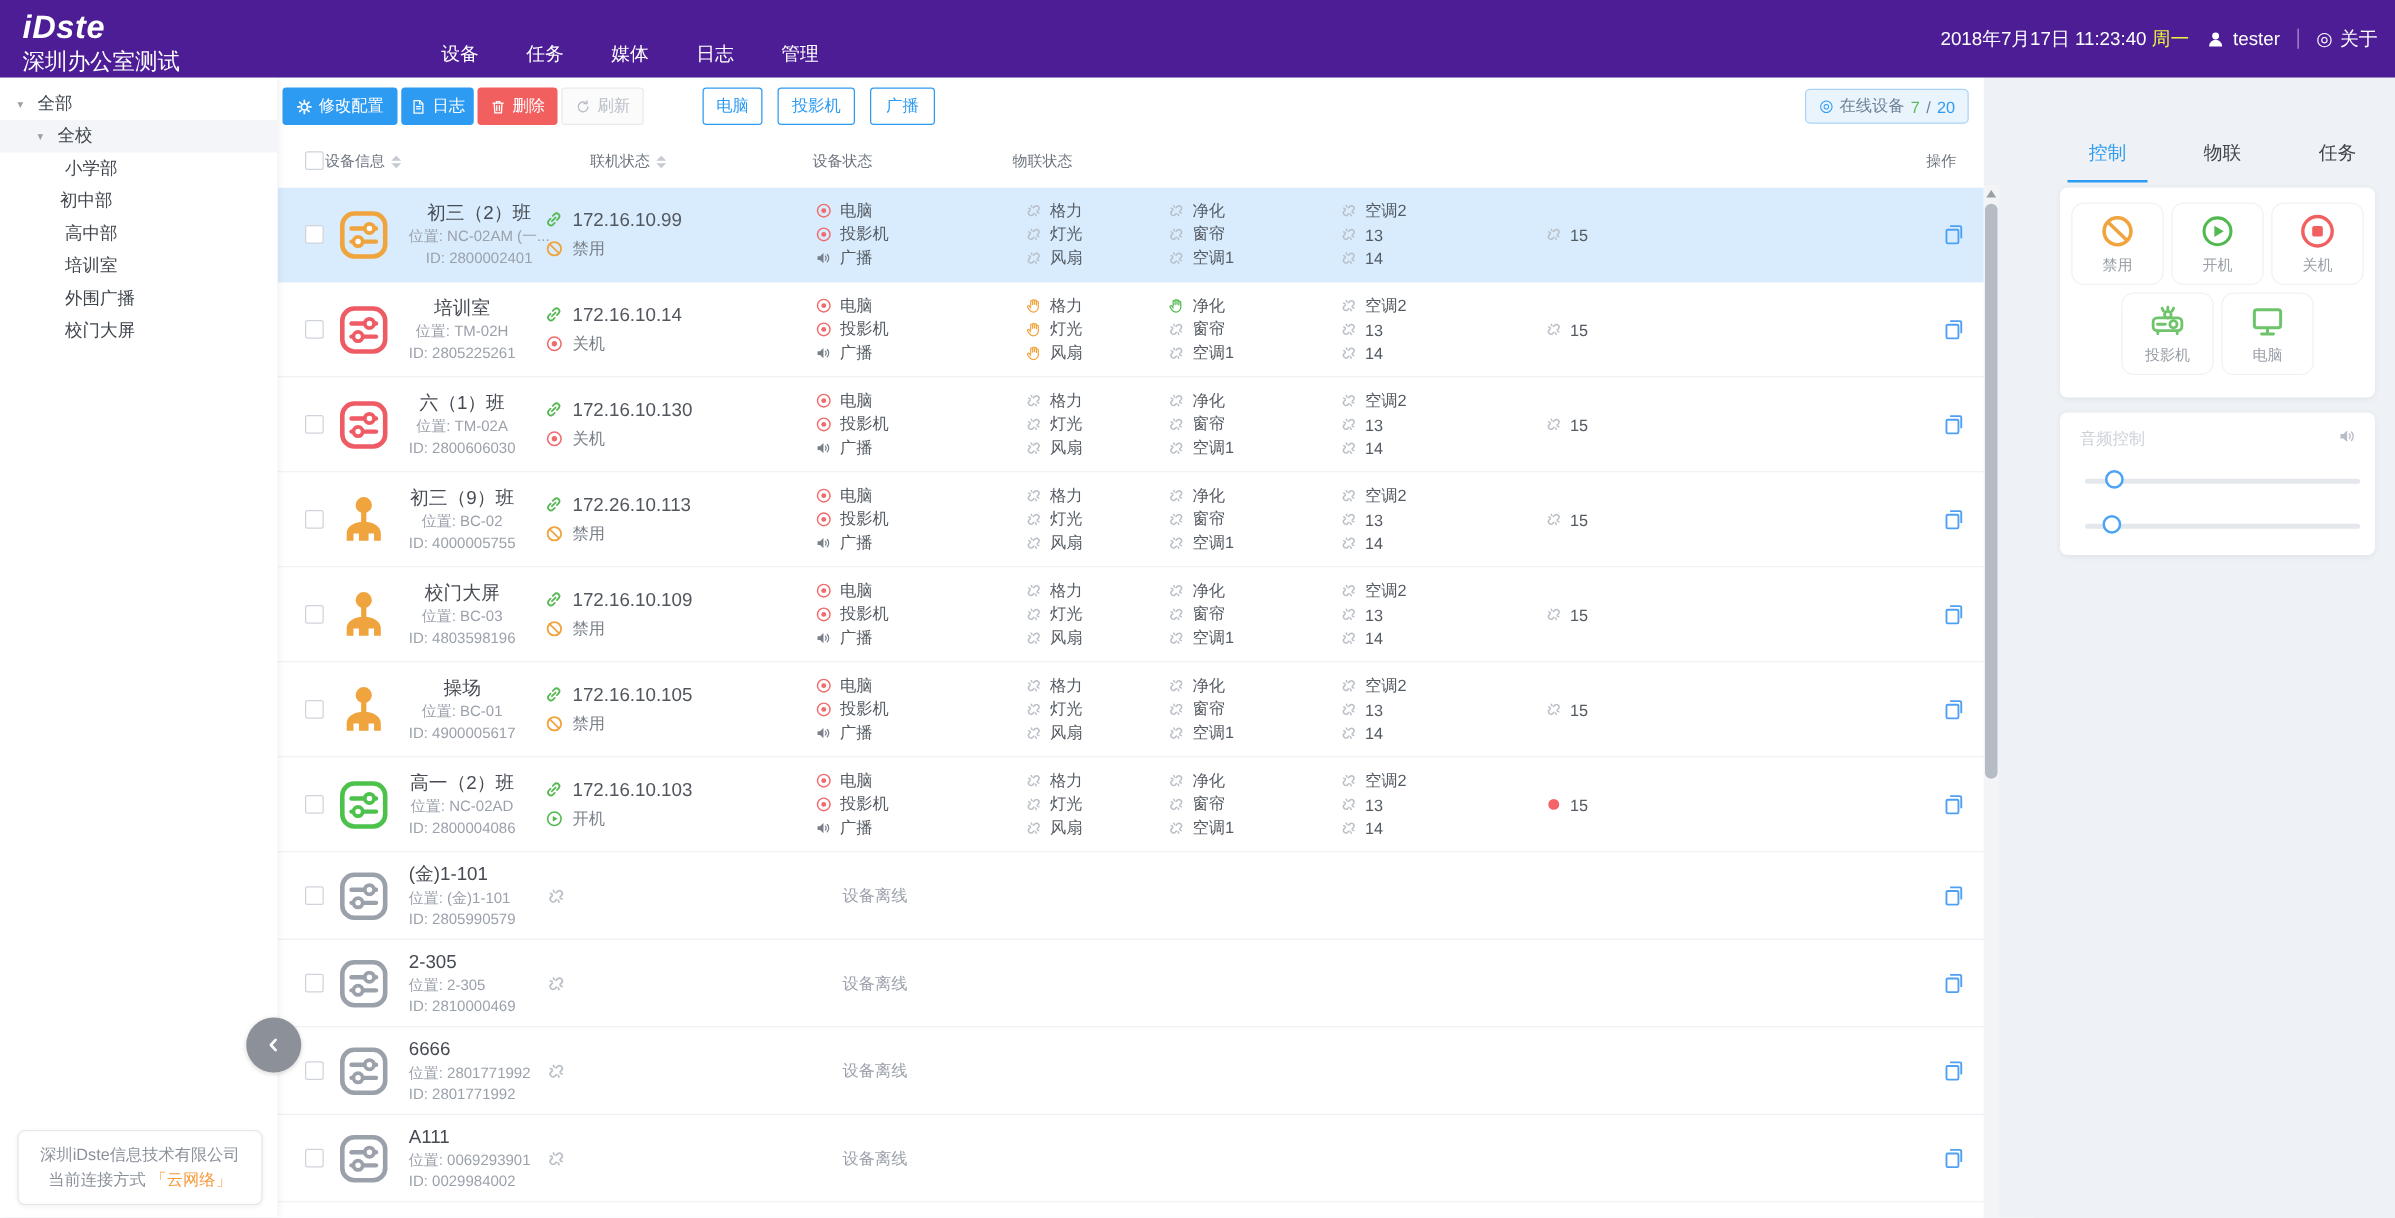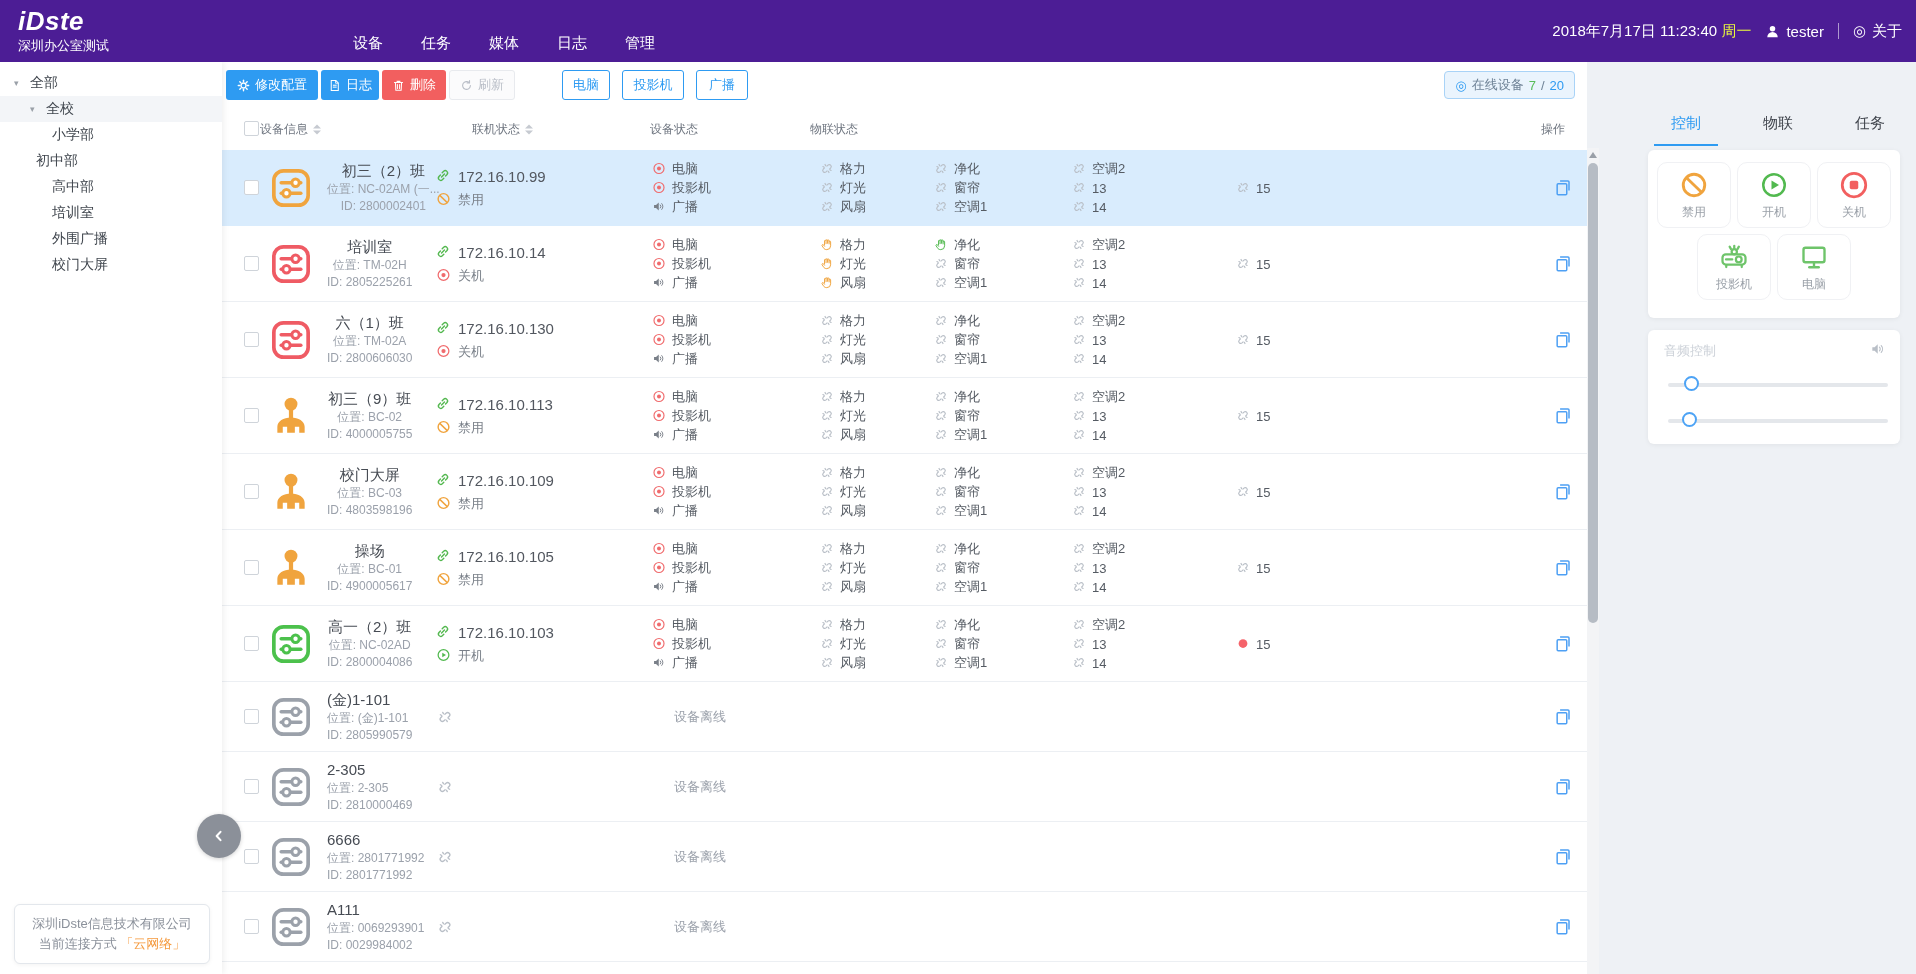--- a/index.html
+++ b/index.html
@@ -3,21 +3,21 @@
 <meta charset="utf-8">
 <style>
 *{margin:0;padding:0;box-sizing:border-box;}
 html,body{width:1916px;height:974px;overflow:hidden;background:#eef1f5;
   font-family:"Liberation Sans","DejaVu Sans",sans-serif;color:#4a5058;}
 svg{width:100%;height:100%;display:block;}
 
 .topbar{position:absolute;top:0;left:0;width:1916px;height:62px;background:#4c1d95;z-index:30;}
 .logo-block{position:absolute;left:18px;top:7px;color:#fff;}
 .logo{font-size:26px;font-weight:bold;font-style:italic;letter-spacing:.5px;line-height:28px;}
-.logo-sub{font-size:13px;margin-top:2px;}
+.logo-sub{font-size:18px;margin-top:2px;}
 .topnav{position:absolute;left:340px;top:0;height:62px;display:flex;align-items:center;margin-top:12px;}
 .nav-item{color:#fff;font-size:15px;width:56px;text-align:center;margin-right:12px;cursor:pointer;}
 .topbar-right{position:absolute;right:14px;top:0;height:62px;display:flex;align-items:center;gap:14px;color:#fff;font-size:15px;}
 .weekday{color:#e9f63d;}
 .tb-user{display:flex;align-items:center;gap:6px;cursor:pointer;}
 .tb-ic{width:15px;height:15px;display:inline-block;color:#fff;}
 .tb-div{width:1px;height:16px;background:rgba(255,255,255,.55);}
 .eye-w{font-size:15px;}
 
 .sidebar{position:absolute;left:0;top:62px;bottom:0;width:222px;background:#fff;box-shadow:2px 0 6px rgba(0,0,0,.06);z-index:10;}
@@ -157,21 +157,21 @@
         <span>全部</span>
       </div>
       <div class="tree-item selected" style="padding-left: 30px;">
         <span class="tree-caret">▾</span>
         <span>全校</span>
       </div>
       <div class="tree-item" style="padding-left: 36px;">
         <span class="tree-caret"></span>
         <span>小学部</span>
       </div>
-      <div class="tree-item" style="padding-left: 20px;">
+      <div class="tree-item" style="padding-left: 32px;">
         <span class="tree-caret"></span>
         <span>初中部</span>
       </div>
       <div class="tree-item" style="padding-left: 36px;">
         <span class="tree-caret"></span>
         <span>高中部</span>
       </div>
       <div class="tree-item" style="padding-left: 36px;">
         <span class="tree-caret"></span>
         <span>培训室</span>
@@ -918,21 +918,21 @@
         </div>
         <div class="link-col">
           <div class="link-line">
             <span class="lic">
               <svg viewBox="0 0 24 24" fill="none" stroke="currentColor" stroke-width="2.1" stroke-linecap="round">
                 <path d="M9.8 14.2 L14.2 9.8"></path>
                 <path d="M8.2 11.2 L6 13.4 a3.55 3.55 0 0 0 5 5 l2.2 -2.2"></path>
                 <path d="M15.8 12.8 L18 10.6 a3.55 3.55 0 0 0 -5 -5 l-2.2 2.2"></path>
               </svg>
             </span>
-            <span>172.16.10.113</span>
+            <span>172.26.10.113</span>
           </div>
           <div class="pw-line">
             <span class="pic" style="color:#f0a43e">
               <svg viewBox="0 0 24 24" fill="none" stroke="currentColor" stroke-width="2.3">
                 <circle cx="12" cy="12" r="8.6"></circle>
                 <line x1="6" y1="6.2" x2="18" y2="17.8"></line>
               </svg>
             </span>
             <span>禁用</span>
           </div>

